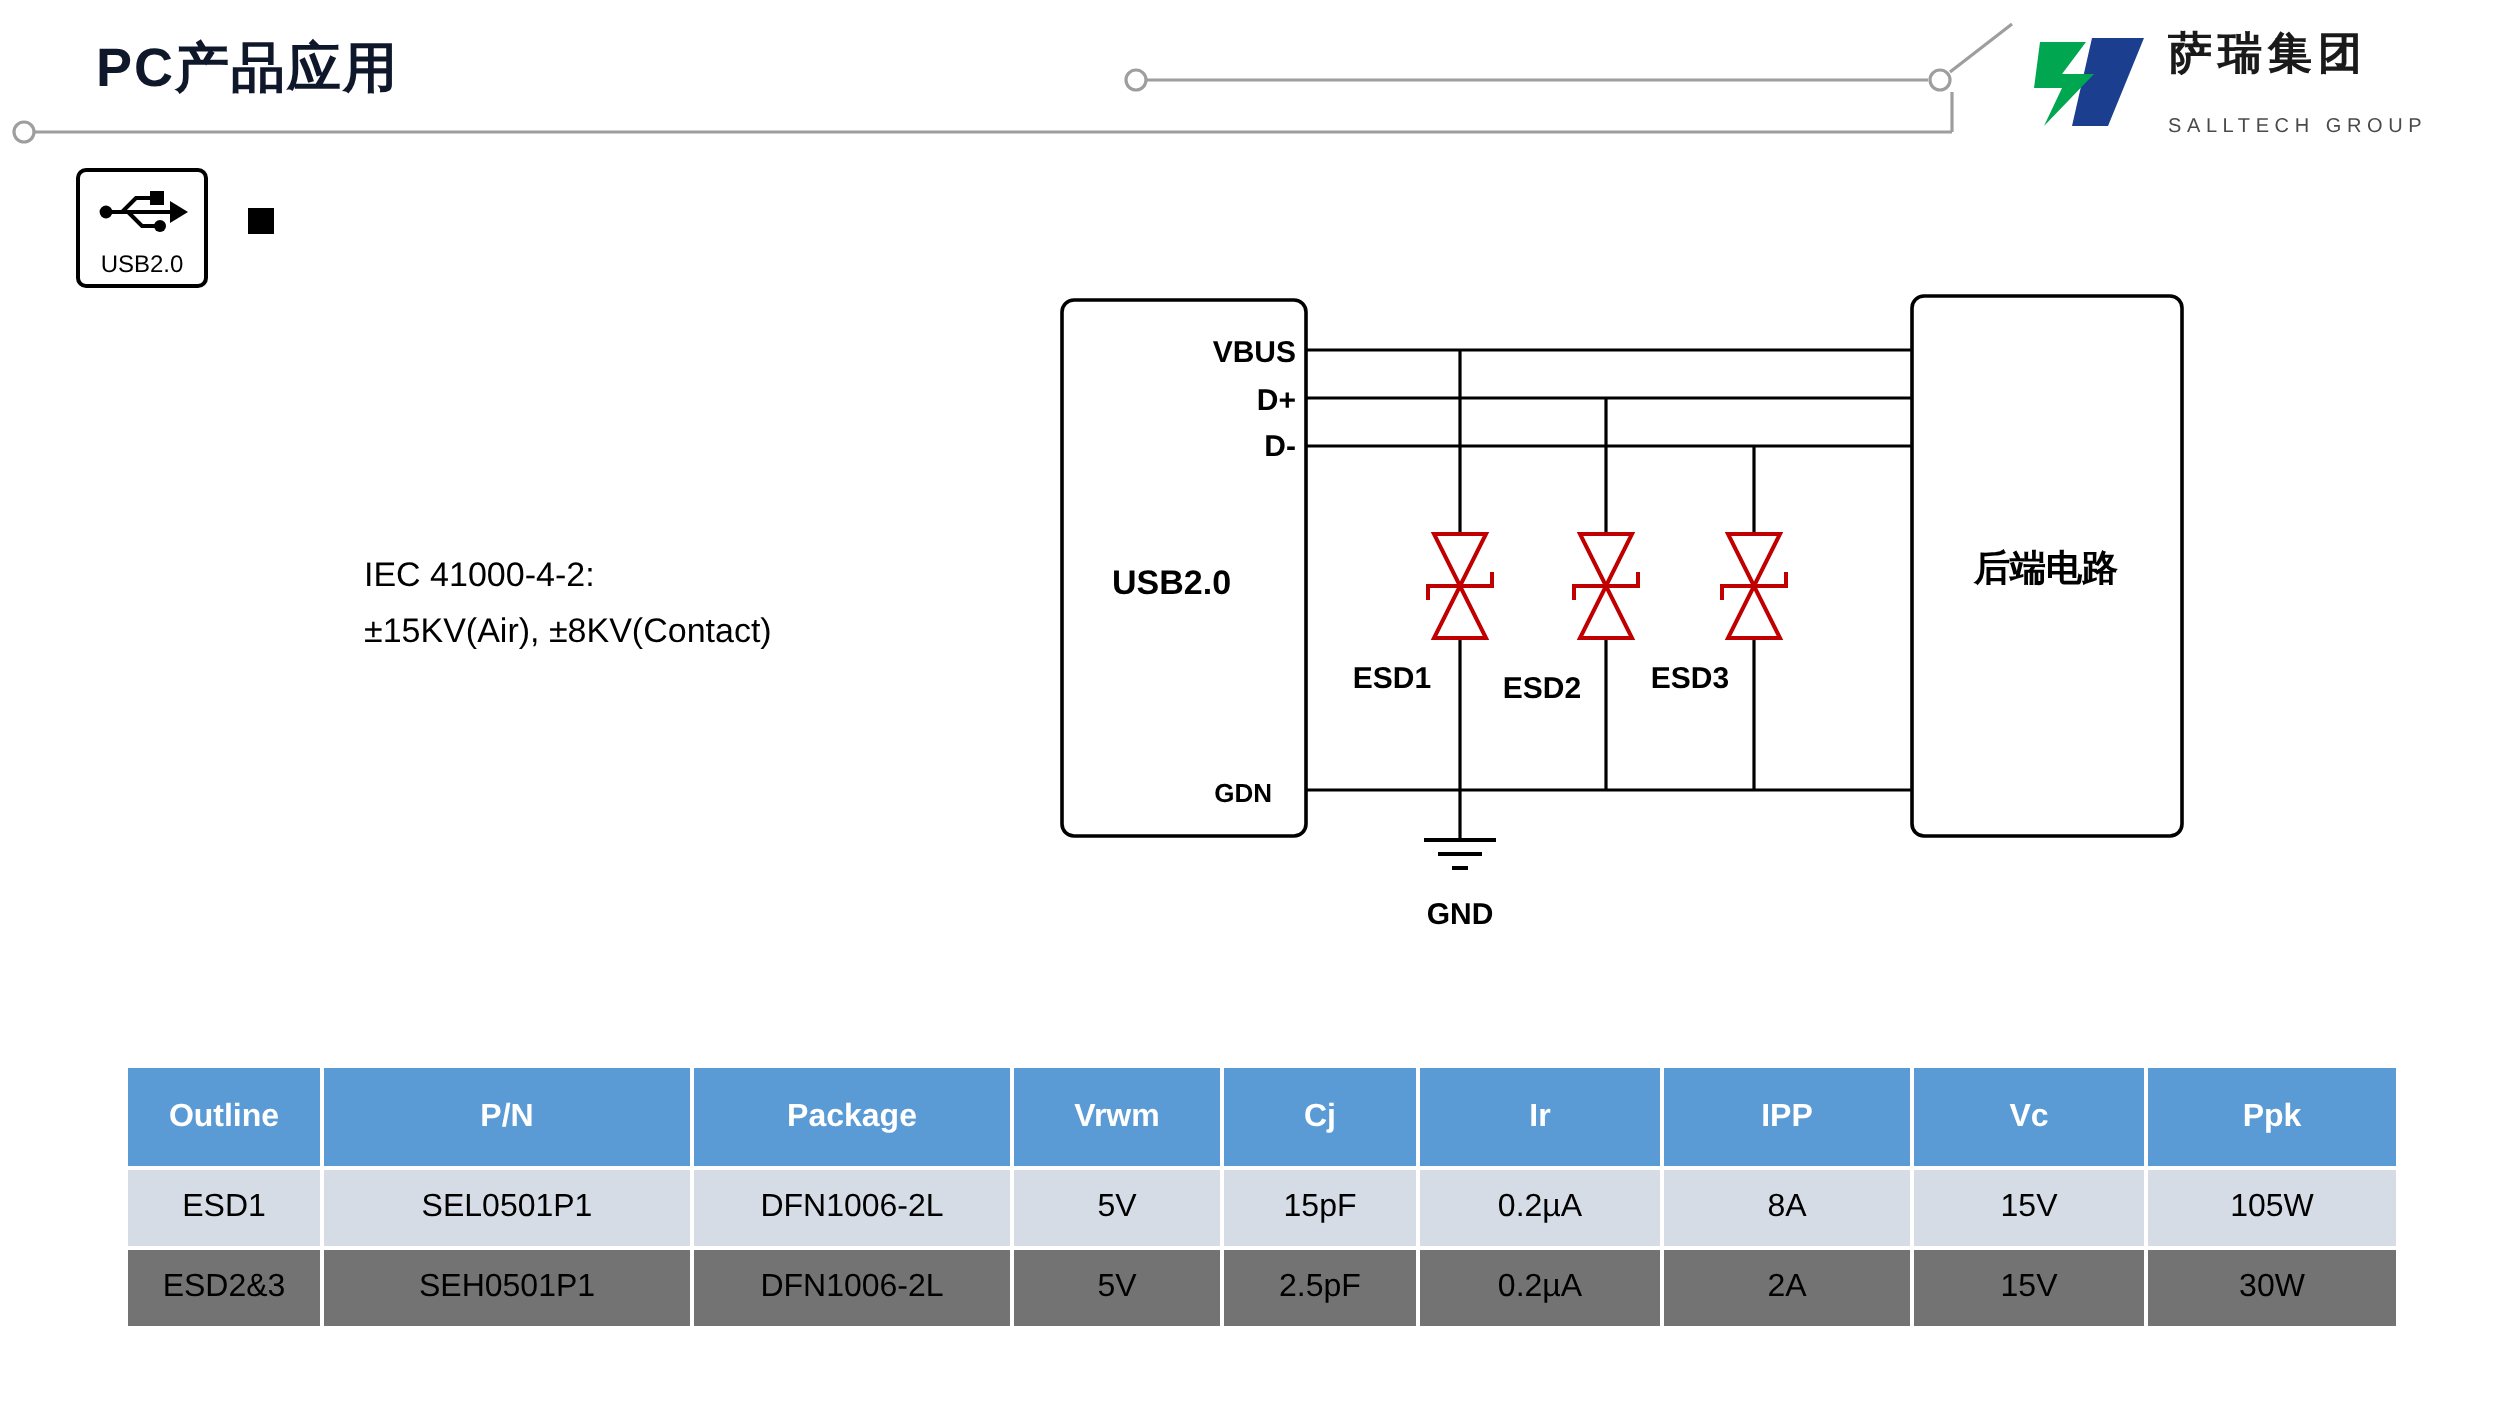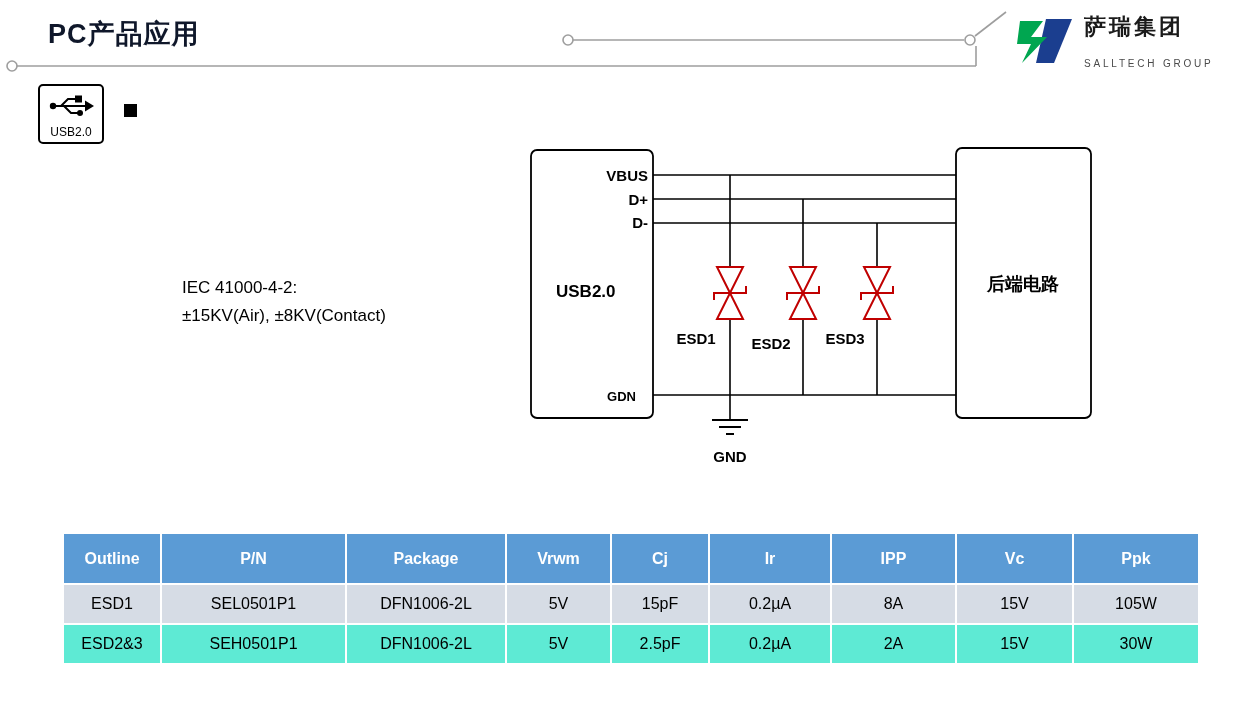--- a/index.html
+++ b/index.html
@@ -50,21 +50,21 @@
   }
   .spec-table th {
     background:#5B9BD5; color:#fff; font-weight:bold; font-size:16px;
     height:49px; text-align:center; vertical-align:middle;
   }
   .spec-table td {
     font-size:16px; color:#000; height:38px;
     text-align:center; vertical-align:middle;
   }
   .spec-table tr.row-0 td { background:#D6DCE5; }
-  .spec-table tr.row-1 td { background:#5eead4; }
+  .spec-table tr.row-1 td { background:#737373; }
 </style>
 </head>
 <body>
 
 <div class="page-title">PC产品应用</div>
 
 <svg class="deco-svg" viewBox="0 0 1256 704" xmlns="http://www.w3.org/2000/svg">
 
   <g stroke="#9E9E9E" stroke-width="1.6" fill="none">
     <line x1="573" y1="40" x2="964" y2="40"></line>

